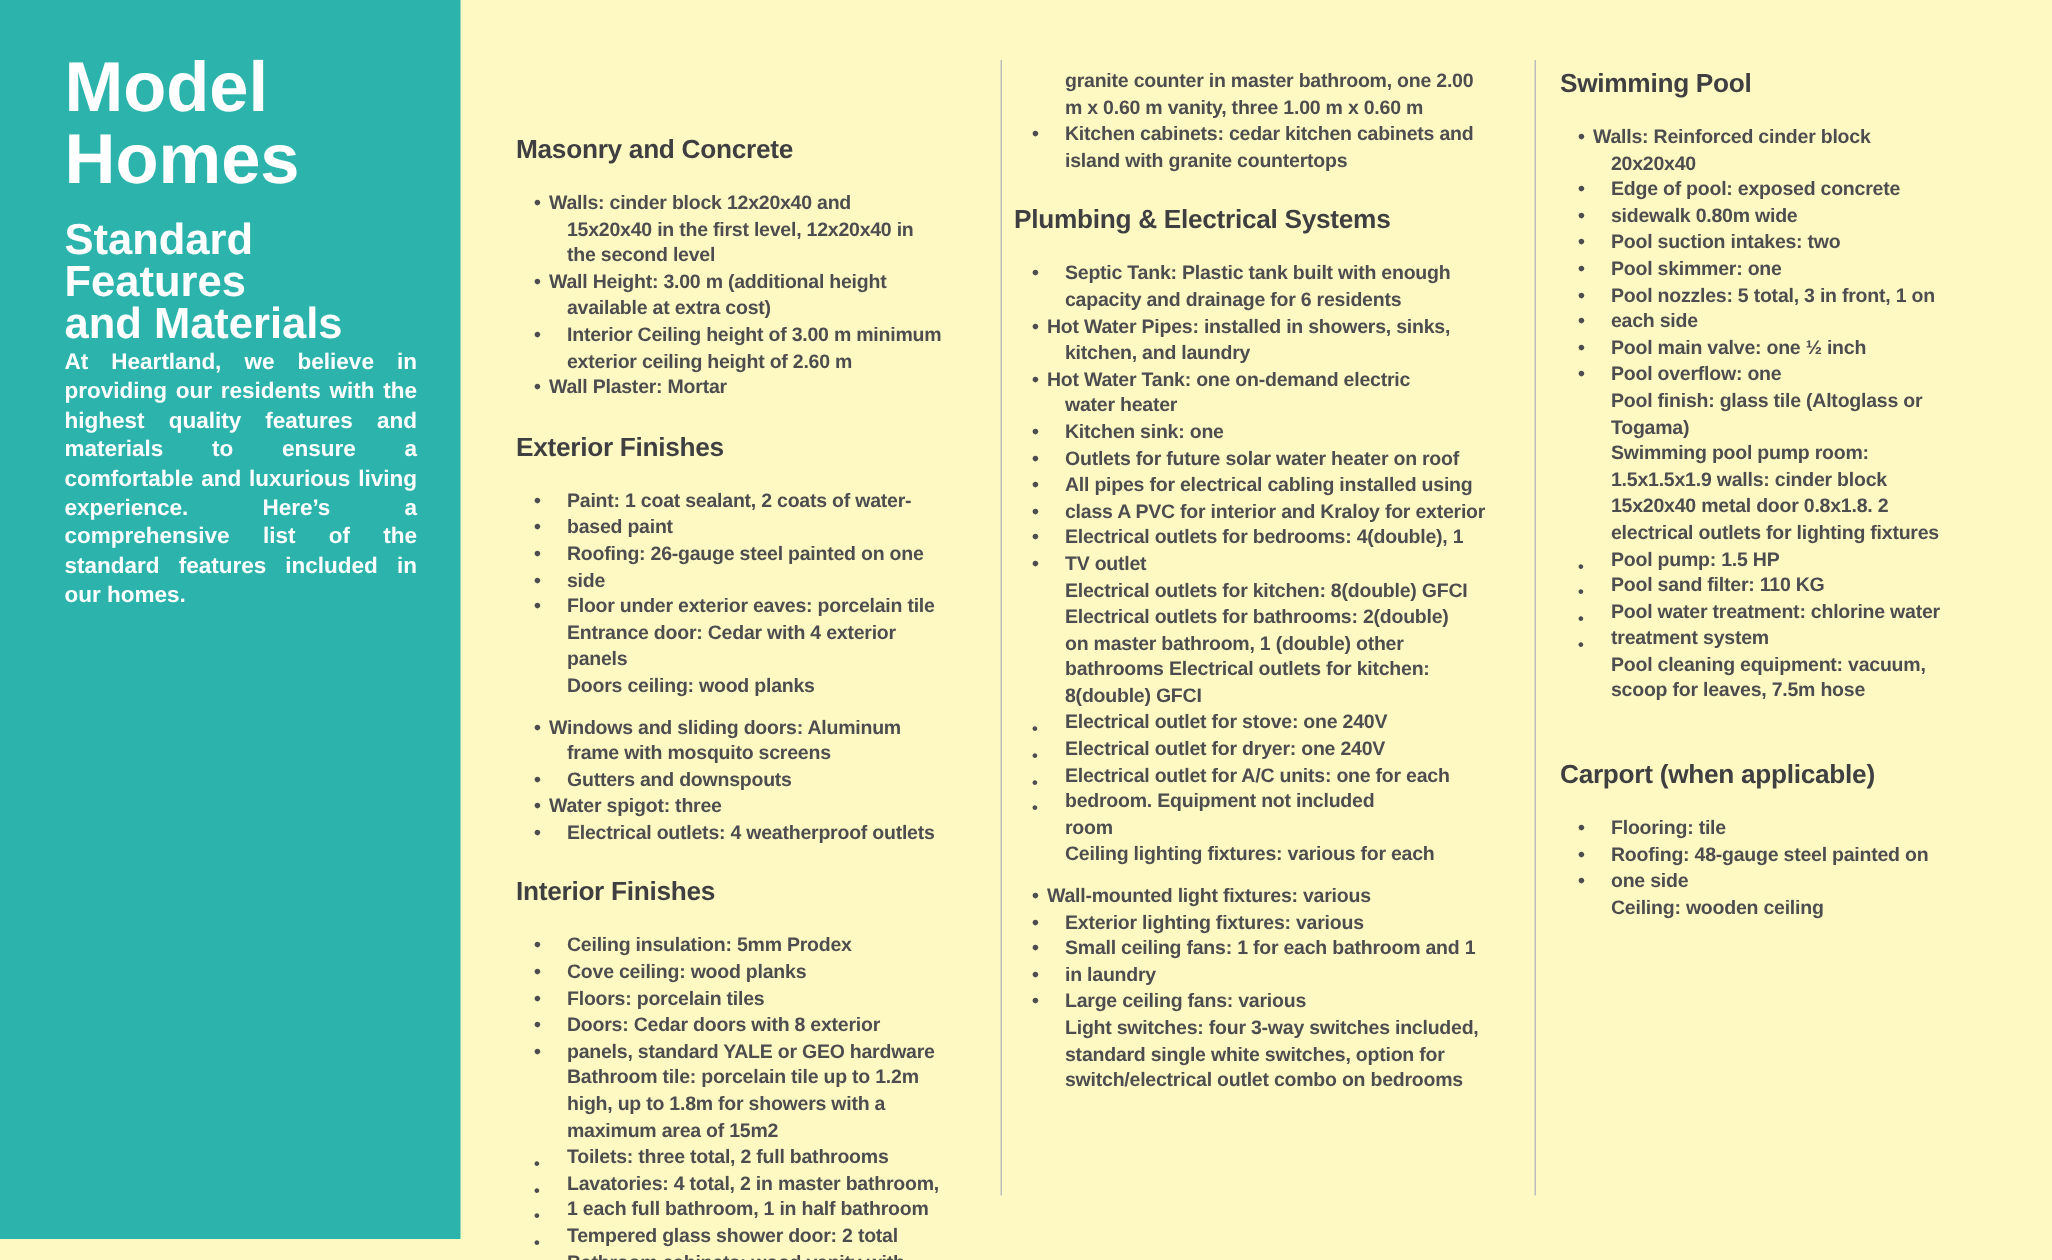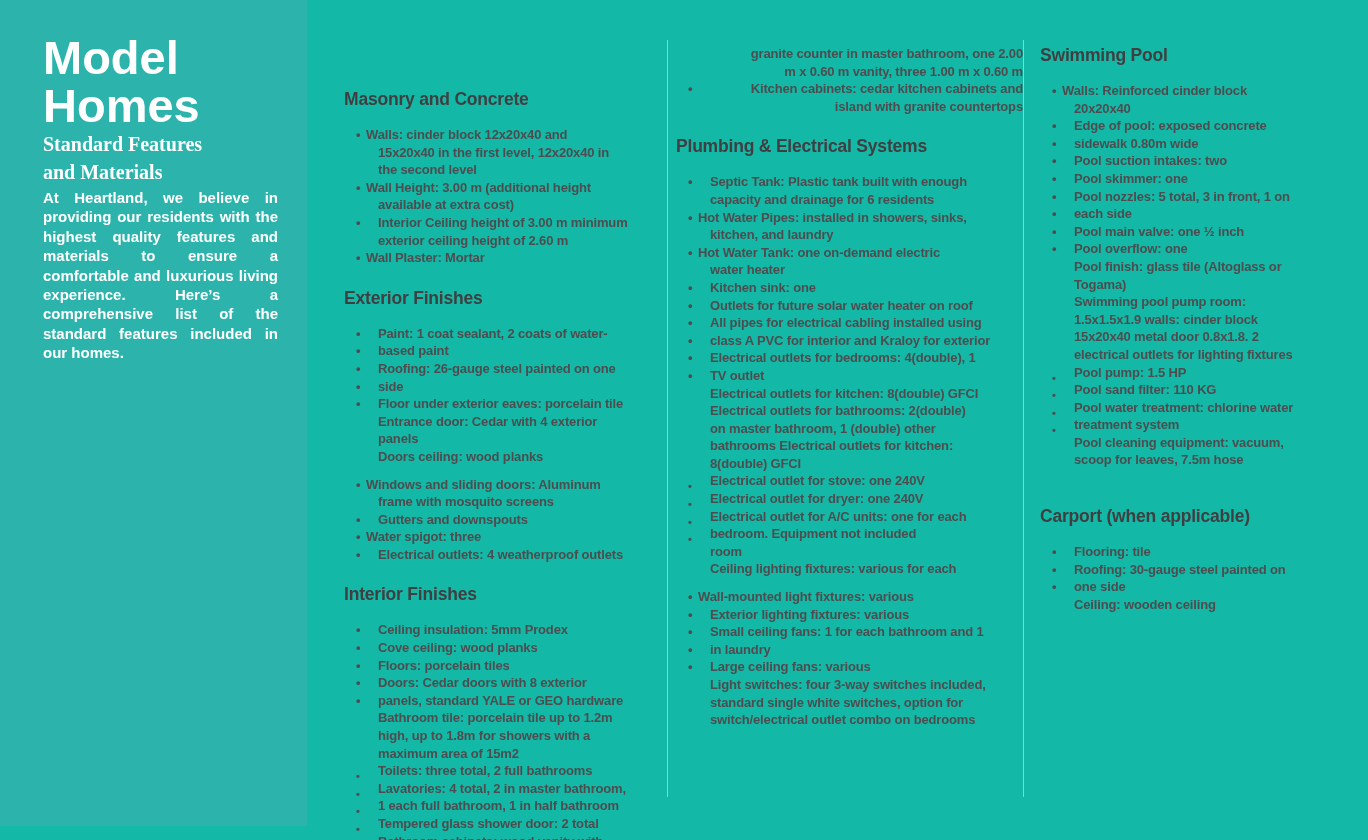--- a/index.html
+++ b/index.html
@@ -9,34 +9,35 @@
     --divider:#bdbdbd;
   }
   *{margin:0;padding:0;box-sizing:border-box;}
   html,body{width:1368px;height:840px;}
   body{
     font-family:"Liberation Sans", sans-serif;
     background:#ffffff;
     position:relative;
     overflow:hidden;
   }
-  .page{position:absolute;left:0;top:0;width:1368px;height:840px;background:#14b8a6;}
+  .page{position:absolute;left:0;top:0;width:1368px;height:840px;background:#fef9c3;}
 
   
   .sidebar{
     position:absolute;left:0;top:0;width:307px;height:826px;
     background:var(--accent);
     color:#ffffff;
     padding:34px 29px 0 43px;
   }
   .sidebar h1{
     font-size:47px;line-height:48px;font-weight:bold;letter-spacing:0;
   }
   .sidebar .subtitle{
-    font-size:20px;line-height:28px;font-weight:bold;font-family:Liberation Serif, serif;
+    margin-top:16px;
+    font-size:29px;line-height:28px;font-weight:bold;
   }
   .sidebar .intro{
     margin-top:2px;
     font-size:15px;line-height:19.4px;font-weight:bold;
     text-align:justify;
   }
 
   
   .divider{
     position:absolute;top:40px;height:757px;width:1px;
@@ -55,21 +56,21 @@
   .sec:first-child{margin-top:0;}
   .col-3 .sec + .sec{margin-top:36px;}
 
   .sec h2{
     font-size:17.5px;line-height:22px;font-weight:bold;
     color:var(--heading-text);
     letter-spacing:-0.2px;
     margin:0 0 16px 0;
     white-space:nowrap;
   }
-  .sec.no-head{margin-top:0;text-align:right;}
+  .sec.no-head{margin-top:0;}
 
   .ln{
     position:relative;
     line-height:17.6px;
     font-size:13px;font-weight:bold;
     color:var(--body-text);
     letter-spacing:-0.15px;
     white-space:nowrap;
   }
   .ln.gap{margin-top:10px;}
@@ -209,20 +210,20 @@
           <div class="ln pw"><span class="blt low">•</span><span class="txt">Pool pump: 1.5 HP</span></div>
           <div class="ln pw"><span class="blt low">•</span><span class="txt">Pool sand filter: 110 KG</span></div>
           <div class="ln pw"><span class="blt low">•</span><span class="txt">Pool water treatment: chlorine water</span></div>
           <div class="ln pw"><span class="blt low">•</span><span class="txt">treatment system</span></div>
           <div class="ln pw"><span class="txt">Pool cleaning equipment: vacuum,</span></div>
           <div class="ln pw"><span class="txt">scoop for leaves, 7.5m hose</span></div>
         </section>
         <section class="sec">
           <h2>Carport (when applicable)</h2>
           <div class="ln pw"><span class="blt">•</span><span class="txt">Flooring: tile</span></div>
-          <div class="ln pw"><span class="blt">•</span><span class="txt">Roofing: 30-gauge steel painted on</span></div>
+          <div class="ln pw"><span class="blt">•</span><span class="txt">Roofing: 48-gauge steel painted on</span></div>
           <div class="ln pw"><span class="blt">•</span><span class="txt">one side</span></div>
           <div class="ln pw"><span class="txt">Ceiling: wooden ceiling</span></div>
         </section>
       </div>
     </main>
 
 </div>
 
 </body></html>

